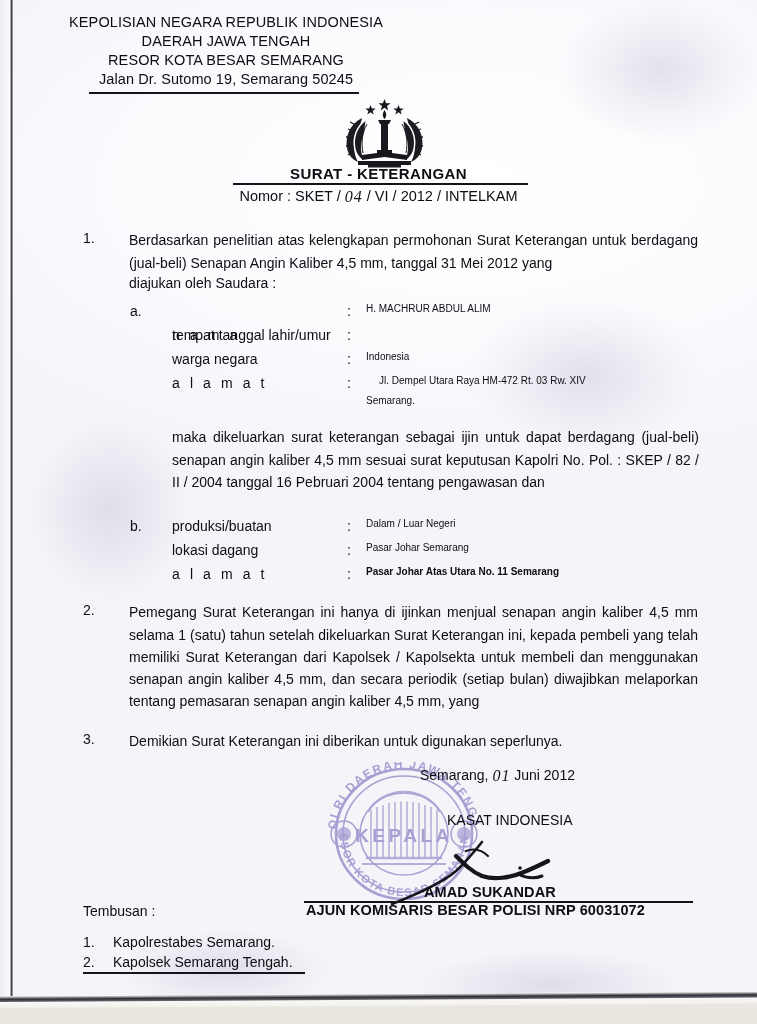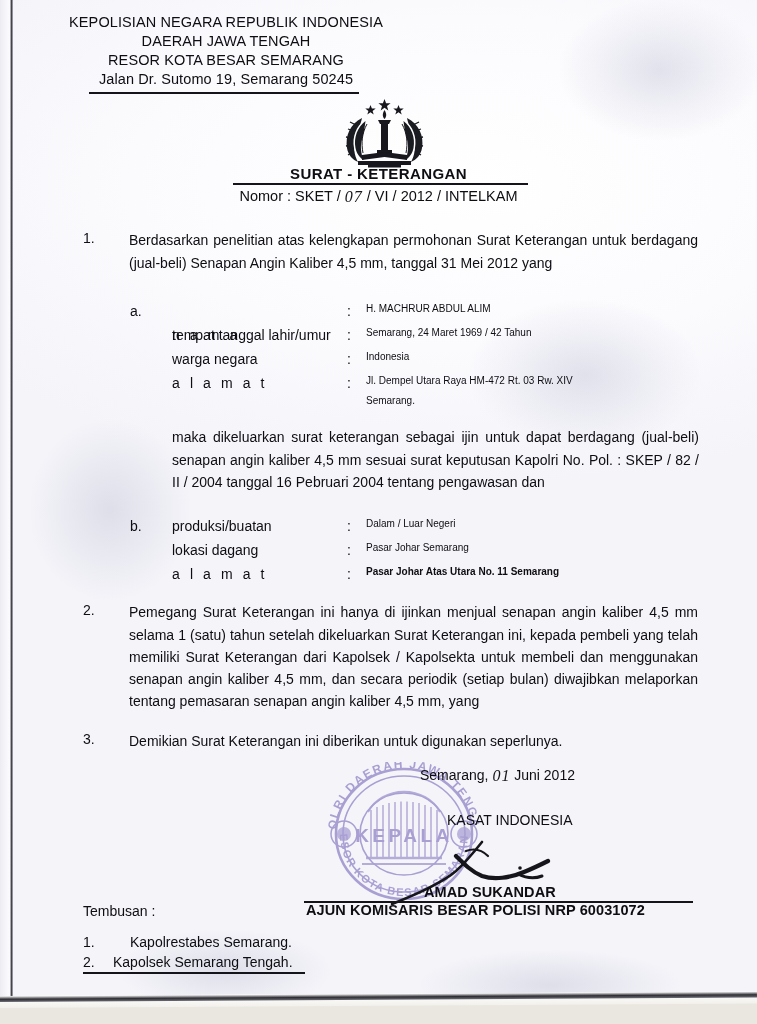--- a/index.html
+++ b/index.html
@@ -271,44 +271,44 @@
           <path d="M70 26 C75 35 76 45 74 55"></path>
         </g>
       </svg>
     </div>
 
     <div class="doc-title" style="left:0px;top:165px;">SURAT - KETERANGAN</div>
     <div class="title-rule" style="left:233px;top:183px;width:295px;"></div>
 
     <div class="nomor" style="left:0px;top:187px;">
       <span>Nomor  :  SKET /</span>
-      <span class="hand">07</span>
+      <span class="hand">04</span>
       <span>/ VI / 2012 / INTELKAM</span>
     </div>
 
     <div class="num" style="left:83px;top:230px;">1.</div>
     <div class="para" style="left:129px;top:230px;width:569px;">Berdasarkan penelitian atas kelengkapan permohonan Surat Keterangan untuk berdagang (jual-beli) Senapan Angin Kaliber 4,5 mm, tanggal 31 Mei 2012 yang</div>
+    <div class="para" style="left:129px;top:273px;width:569px;text-align:left;">diajukan oleh Saudara :</div>
 
     <div class="num" style="left:130px;top:303px;">a.</div>
 
     <div class="row-label spaced" style="left:172px;top:303px;margin-top:24px;">n a m a</div>
     <div class="row-colon" style="left:347px;top:303px;">:</div>
     <div class="row-val" style="left:366px;top:303px;">H. MACHRUR ABDUL ALIM</div>
 
     <div class="row-label" style="left:172px;top:327px;">tempat tanggal lahir/umur</div>
     <div class="row-colon" style="left:347px;top:327px;">:</div>
-    <div class="row-val" style="left:366px;top:327px;">Semarang, 24 Maret 1969 / 42 Tahun</div>
 
     <div class="row-label" style="left:172px;top:351px;">warga negara</div>
     <div class="row-colon" style="left:347px;top:351px;">:</div>
     <div class="row-val" style="left:366px;top:351px;">Indonesia</div>
 
     <div class="row-label spaced" style="left:172px;top:375px;">a l a m a t</div>
     <div class="row-colon" style="left:347px;top:375px;">:</div>
-    <div class="row-val" style="left:366px;top:375px;">Jl. Dempel Utara Raya HM-472 Rt. 03 Rw. XIV</div>
+    <div class="row-val" style="left:379px;top:375px;">Jl. Dempel Utara Raya HM-472 Rt. 03 Rw. XIV</div>
     <div class="row-val" style="left:366px;top:395px;">Semarang.</div>
 
     <div class="para" style="left:172px;top:427px;width:527px;">maka dikeluarkan surat keterangan sebagai ijin untuk dapat berdagang (jual-beli) senapan angin kaliber 4,5 mm sesuai surat keputusan Kapolri No. Pol. : SKEP / 82 / II / 2004 tanggal 16 Pebruari 2004 tentang pengawasan dan</div>
 
     <div class="num" style="left:130px;top:518px;">b.</div>
 
     <div class="row-label" style="left:172px;top:518px;">produksi/buatan</div>
     <div class="row-colon" style="left:347px;top:518px;">:</div>
     <div class="row-val" style="left:366px;top:518px;">Dalam / Luar Negeri</div>
 
@@ -388,21 +388,21 @@
       </svg>
     </div>
 
     <div class="sig-bold" style="left:424px;top:884px;">AMAD SUKANDAR</div>
     <div class="sig-rule" style="left:304px;top:901px;width:389px;"></div>
     <div class="sig-bold" style="left:306px;top:902px;">AJUN KOMISARIS BESAR POLISI NRP 60031072</div>
 
     <div class="temb" style="left:83px;top:903px;">Tembusan :</div>
 
     <div class="temb" style="left:83px;top:934px;">1.</div>
-    <div class="temb" style="left:113px;top:934px;margin-left:17px;">Kapolrestabes Semarang.</div>
+    <div class="temb" style="left:113px;top:934px;">Kapolrestabes Semarang.</div>
 
     <div class="temb" style="left:83px;top:954px;">2.</div>
     <div class="temb" style="left:113px;top:954px;">Kapolsek Semarang Tengah.</div>
     <div class="temb-rule" style="left:83px;top:972px;width:222px;"></div>
 
   </div>
 
   <div class="scan-edge-left2"></div>
   <div class="scan-edge-left"></div>
   <div class="scan-bottom-fill"></div>

